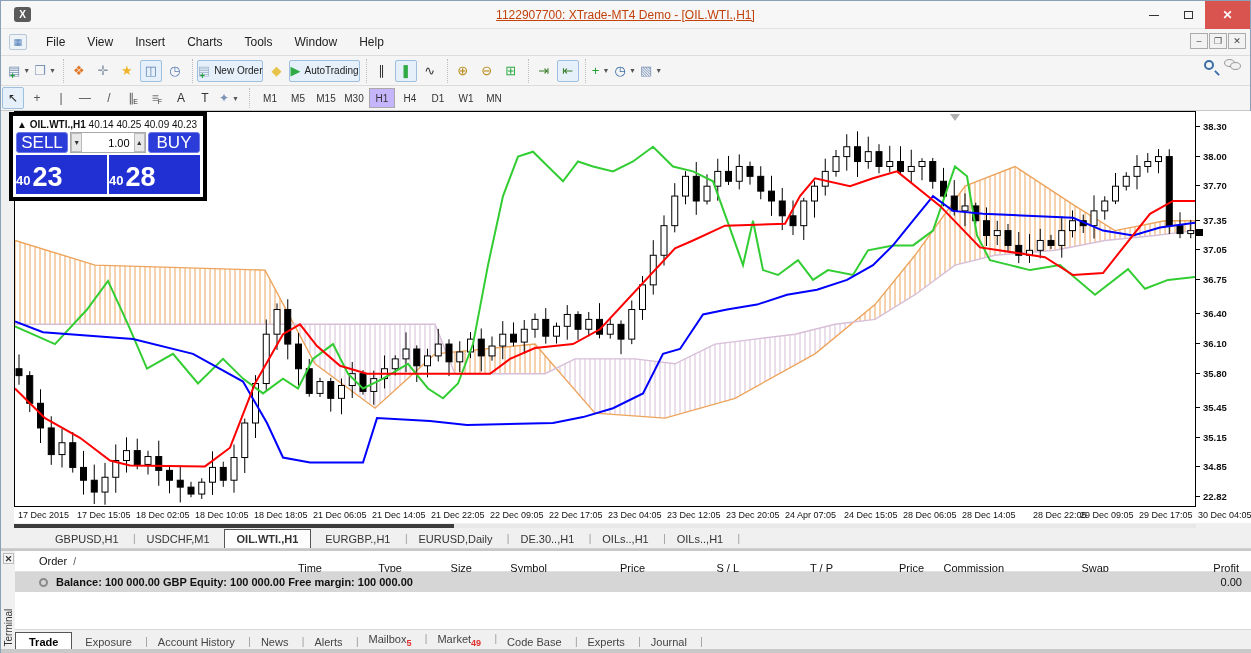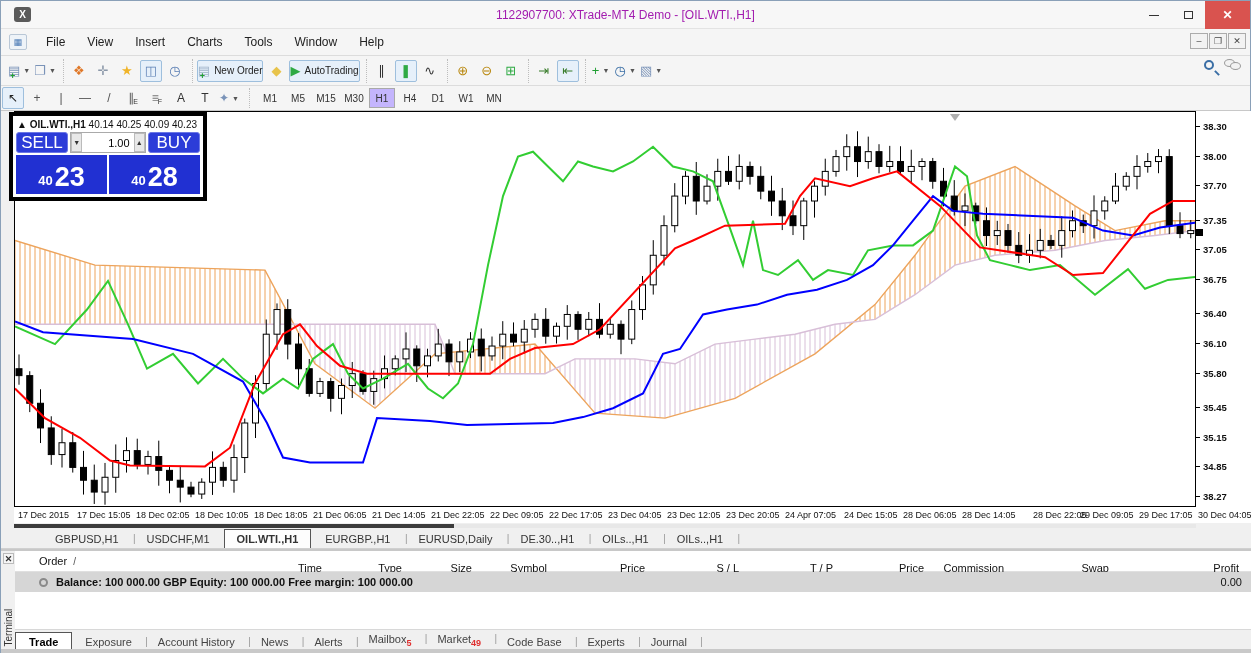--- a/index.html
+++ b/index.html
@@ -5,21 +5,21 @@
   * { margin:0; padding:0; box-sizing:border-box; }
   html,body { width:1251px; height:653px; overflow:hidden;
     font-family:"Liberation Sans", sans-serif; background:#f0f0f0; }
   .app { position:relative; width:1251px; height:653px; background:#f5f5f5; border:1px solid #8aa0b8; }
 
   
   .titlebar { position:absolute; top:0; left:0; width:100%; height:28px; background:#f7f7f7;
     display:flex; align-items:center; border-bottom:1px solid #e3e3e3; }
   .app-logo { width:17px; height:15px; margin-left:13px; background:#5a5a5a; border-radius:3px;
     color:#fff; font-size:10px; font-weight:bold; text-align:center; line-height:15px; }
-  .title-text { position:absolute; left:0; right:0; text-align:center; font-size:12px; color:#a21caf; }
+  .title-text { position:absolute; left:0; right:0; text-align:center; font-size:12px; color:#c2410c;text-decoration:underline; }
   .win-controls { position:absolute; right:0; top:0; height:28px; display:flex; }
   .win-btn { width:34px; height:28px; display:flex; align-items:center; justify-content:center;
     font-size:12px; color:#333; }
   .win-btn.close { width:45px; background:#d9534f; color:#fff; font-weight:bold; }
   .glyph-min { width:10px; height:1px; background:#333; display:block; }
   .glyph-max { width:9px; height:8px; border:1px solid #333; display:block; }
 
   
   .menubar { position:absolute; top:28px; left:0; width:100%; height:27px; background:#f5f5f5;
     display:flex; align-items:center; border-bottom:1px solid #dcdcdc; }
@@ -80,21 +80,21 @@
   .tw-row { display:flex; gap:2px; }
   .tw-btn { flex:0 0 52px; height:21px; background:#2c3cd8; border:1px solid #6b77e6; border-radius:3px;
     color:#fff; font-size:17px; display:flex; align-items:center; justify-content:center; }
   .tw-spin { flex:1; height:21px; display:flex; border:1px solid #aaa; }
   .tw-spin .sp-btn { width:16px; background:#e8e8e8; border:1px solid #bbb; font-size:7px; color:#333;
     display:flex; align-items:center; justify-content:center; }
   .tw-spin input { width:100%; border:none; outline:none; text-align:right; font-size:11px; padding-right:4px;
     font-family:"Liberation Sans",sans-serif; }
   .tw-prices { display:flex; margin-top:2px; background:#fff; gap:2px; }
   .tw-price { flex:1; height:39px; background:#2130d2; color:#fff; display:flex; align-items:flex-end;
-    justify-content:center; padding-bottom:3px; }
+    justify-content:flex-start; padding-bottom:3px; }
   .tw-price .small { font-size:13px; font-weight:bold; margin-bottom:3px; }
   .tw-price .big { font-size:27px; font-weight:bold; line-height:27px; margin-left:2px; }
 
   
   .charttabs { position:absolute; top:527px; left:0; width:1251px; height:21px; background:#f0f0f0;
     display:flex; align-items:flex-end; padding-left:40px; border-bottom:1px solid #d0d0d0; }
   .ctab { position:relative; font-size:11px; color:#333; padding:3px 14px 3px 14px; }
   .ctab::after { content:"|"; position:absolute; right:-3px; top:3px; color:#999; font-size:10px; }
   .ctab.active { background:#fdfdfd; border:1px solid #555; border-bottom:none; font-weight:bold;
     padding:3px 12px; }
@@ -798,21 +798,21 @@
         <div class="pa-label" style="top: 227.067px;">36.10</div>
         <div class="pa-tick" style="top: 261.667px;"></div>
         <div class="pa-label" style="top: 256.667px;">35.80</div>
         <div class="pa-tick" style="top: 296.2px;"></div>
         <div class="pa-label" style="top: 291.2px;">35.45</div>
         <div class="pa-tick" style="top: 325.8px;"></div>
         <div class="pa-label" style="top: 320.8px;">35.15</div>
         <div class="pa-tick" style="top: 355.4px;"></div>
         <div class="pa-label" style="top: 350.4px;">34.85</div>
         <div class="pa-tick" style="top: 385px;"></div>
-        <div class="pa-label" style="top: 380px;">38.27</div>
+        <div class="pa-label" style="top: 380px;">22.82</div>
         <div class="pa-marker" style="top: 117.573px;"></div>
       </div>
     <div class="time-axis" id="time-axis">
         <div class="ta-label" style="left: 4px;">17 Dec 2015</div>
         <div class="ta-label" style="left: 63px;">17 Dec 15:05</div>
         <div class="ta-label" style="left: 122px;">18 Dec 02:05</div>
         <div class="ta-label" style="left: 181px;">18 Dec 10:05</div>
         <div class="ta-label" style="left: 240px;">18 Dec 18:05</div>
         <div class="ta-label" style="left: 299px;">21 Dec 06:05</div>
         <div class="ta-label" style="left: 358px;">21 Dec 14:05</div>

